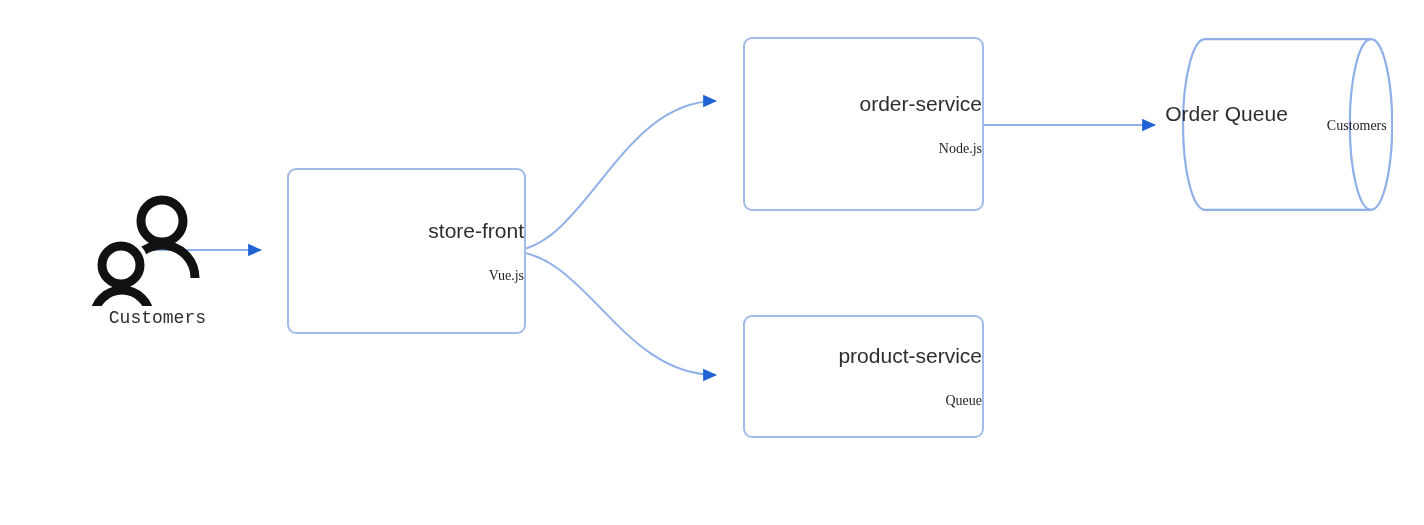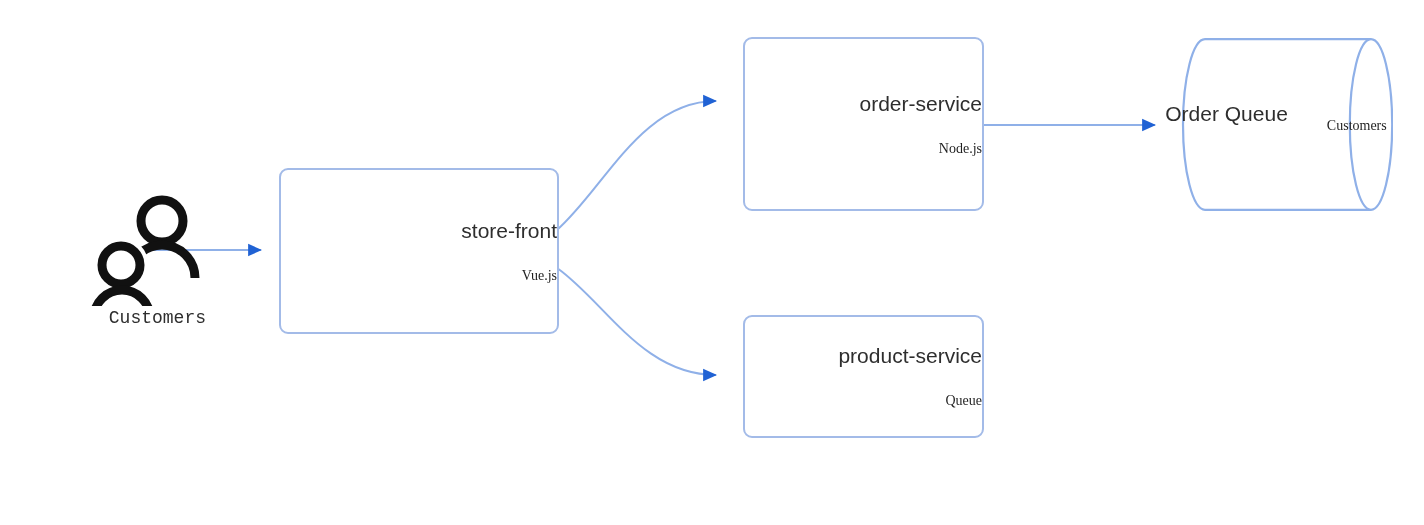--- a/index.html
+++ b/index.html
@@ -51,21 +51,21 @@
   .node-sub {
     font-family: Liberation Serif, serif;
     font-size: 14px;
     color: #1f1f1f;
     line-height: 1.1;
     text-align: center;
     white-space: nowrap;
     margin-top: 26px;
   }
   
-  #node-store-front { left: 258px; top: 168px; width: 280px; height: 166px; }
+  #node-store-front { left: 266px; top: 168px; width: 239px; height: 166px; }
   #node-order-service { left: 722px; top: 37px; width: 241px; height: 174px; }
   #node-product-service { left: 722px; top: 315px; width: 241px; height: 123px; }
 
   
   #node-order-queue {
     left: 1160px; top: 38px; width: 212px; height: 173px;
   }
   #node-order-queue .cyl-svg {
     position: absolute;
     left: 0; top: 0;

